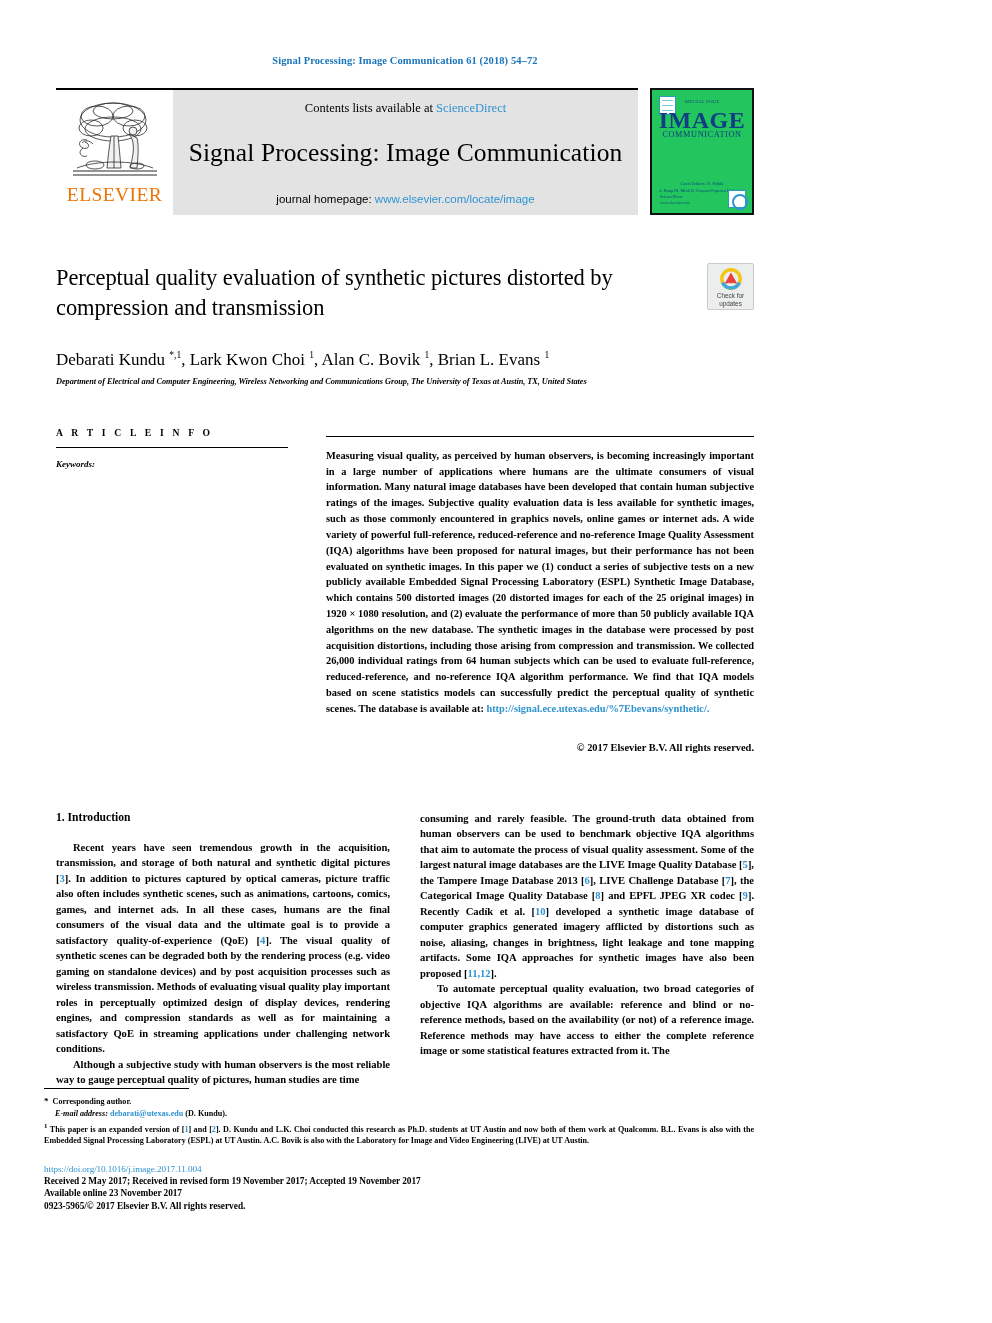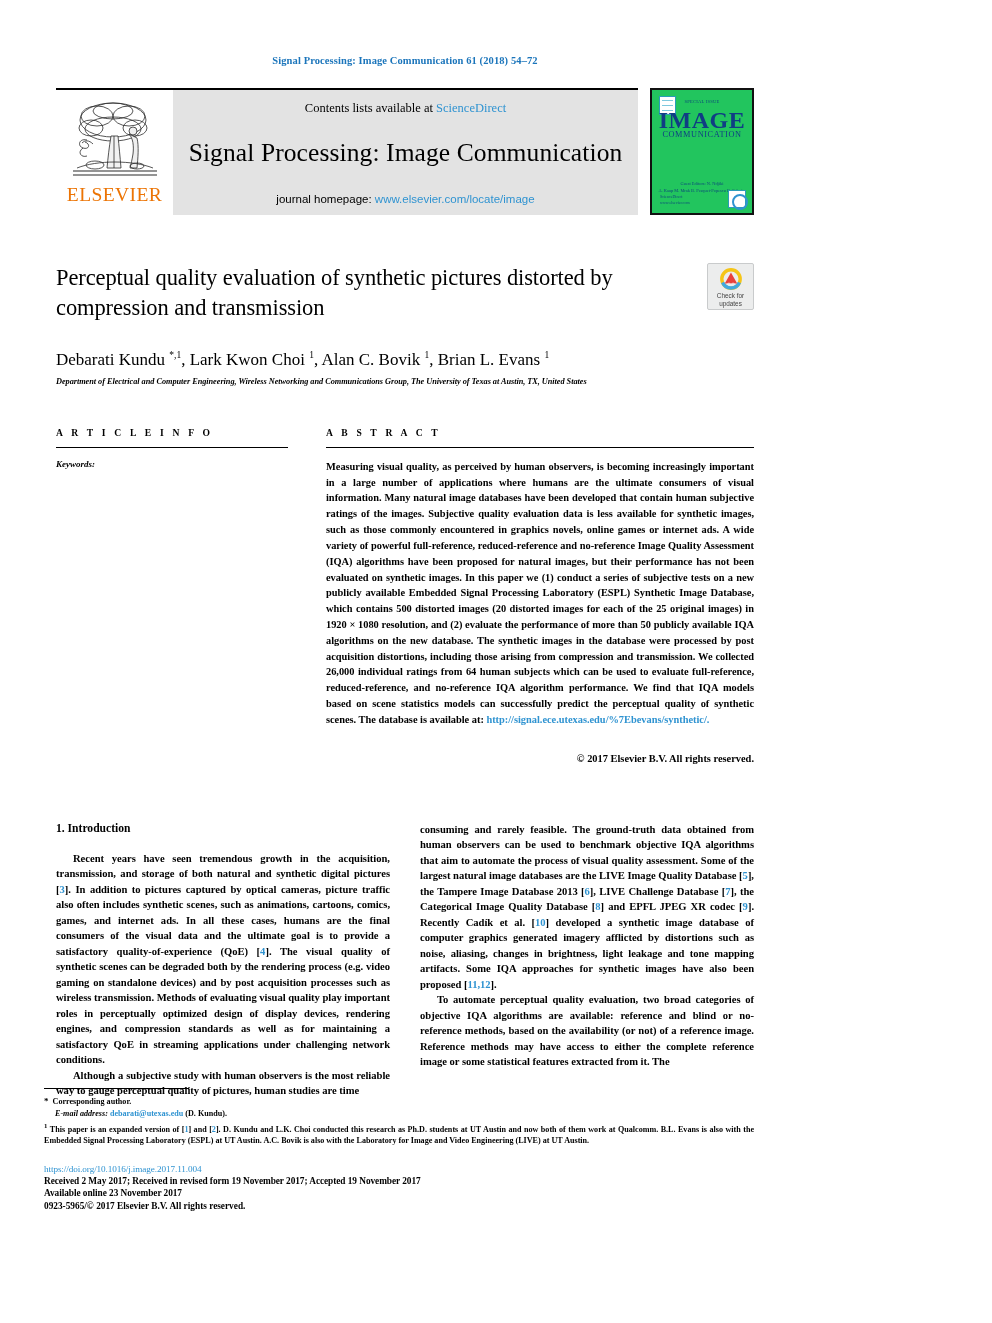--- a/index.html
+++ b/index.html
@@ -395,21 +395,20 @@
 
   <div class="infoabs">
 
     <div class="col-info">
       <div class="sechead">A R T I C L E    I N F O</div>
       <div class="rule"></div>
       <div class="kw-label">Keywords:</div>
     </div>
 
     <div class="col-abs">
-      <div class="sechead">A B S T R A C T</div>
       <div class="rule"></div>
       <div class="abs-body"><span>Measuring visual quality, as perceived by human observers, is becoming increasingly important in a large number of applications where humans are the ultimate consumers of visual information. Many natural image databases have been developed that contain human subjective ratings of the images. Subjective quality evaluation data is less available for synthetic images, such as those commonly encountered in graphics novels, online games or internet ads. A wide variety of powerful full-reference, reduced-reference and no-reference Image Quality Assessment (IQA) algorithms have been proposed for natural images, but their performance has not been evaluated on synthetic images. In this paper we (1) conduct a series of subjective tests on a new publicly available Embedded Signal Processing Laboratory (ESPL) Synthetic Image Database, which contains 500 distorted images (20 distorted images for each of the 25 original images) in 1920 × 1080 resolution, and (2) evaluate the performance of more than 50 publicly available IQA algorithms on the new database. The synthetic images in the database were processed by post acquisition distortions, including those arising from compression and transmission. We collected 26,000 individual ratings from 64 human subjects which can be used to evaluate full-reference, reduced-reference, and no-reference IQA algorithm performance. We find that IQA models based on scene statistics models can successfully predict the perceptual quality of synthetic scenes. The database is available at: </span><span class="lnk-inline">http://signal.ece.utexas.edu/%7Ebevans/synthetic/.</span></div>
       <div class="copyright">© 2017 Elsevier B.V. All rights reserved.</div>
     </div>
   </div>
 
   <div class="bodycols">
 
     <div class="bcol">
       <div class="h2">1.  Introduction</div>

